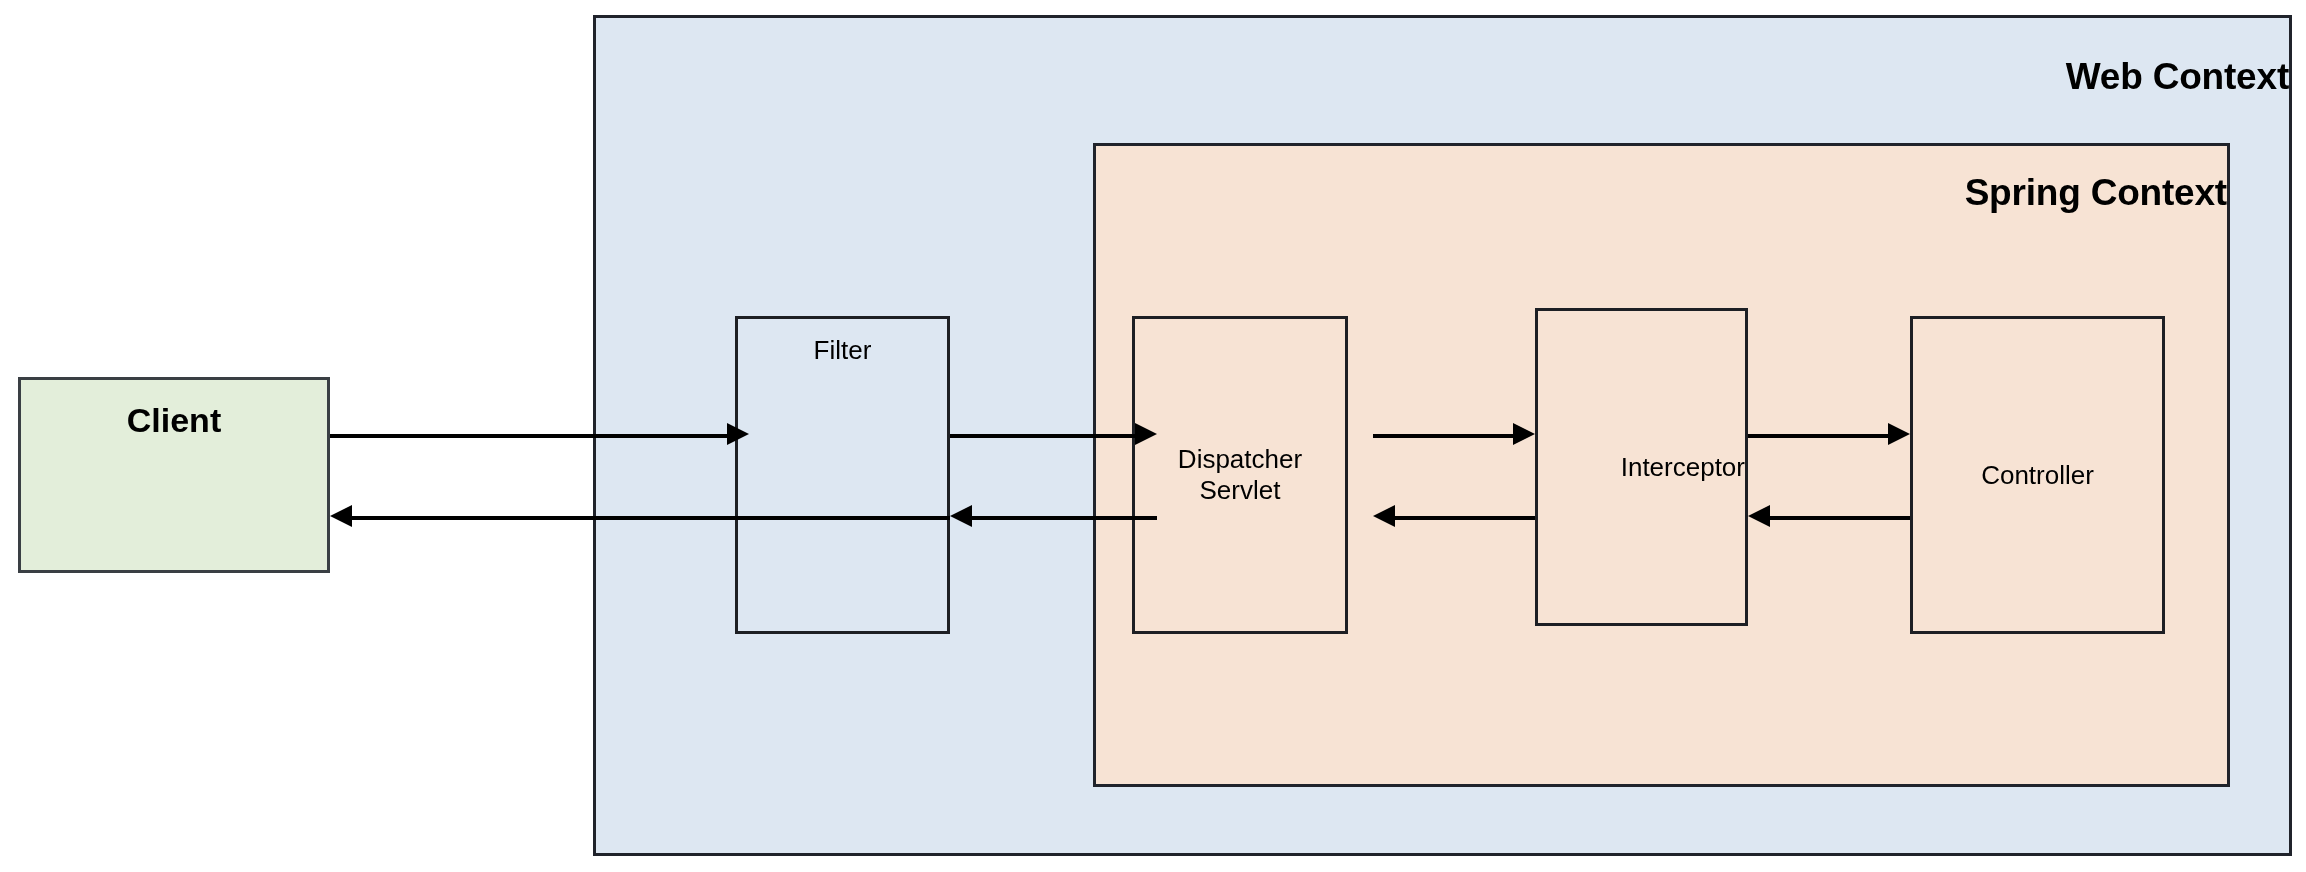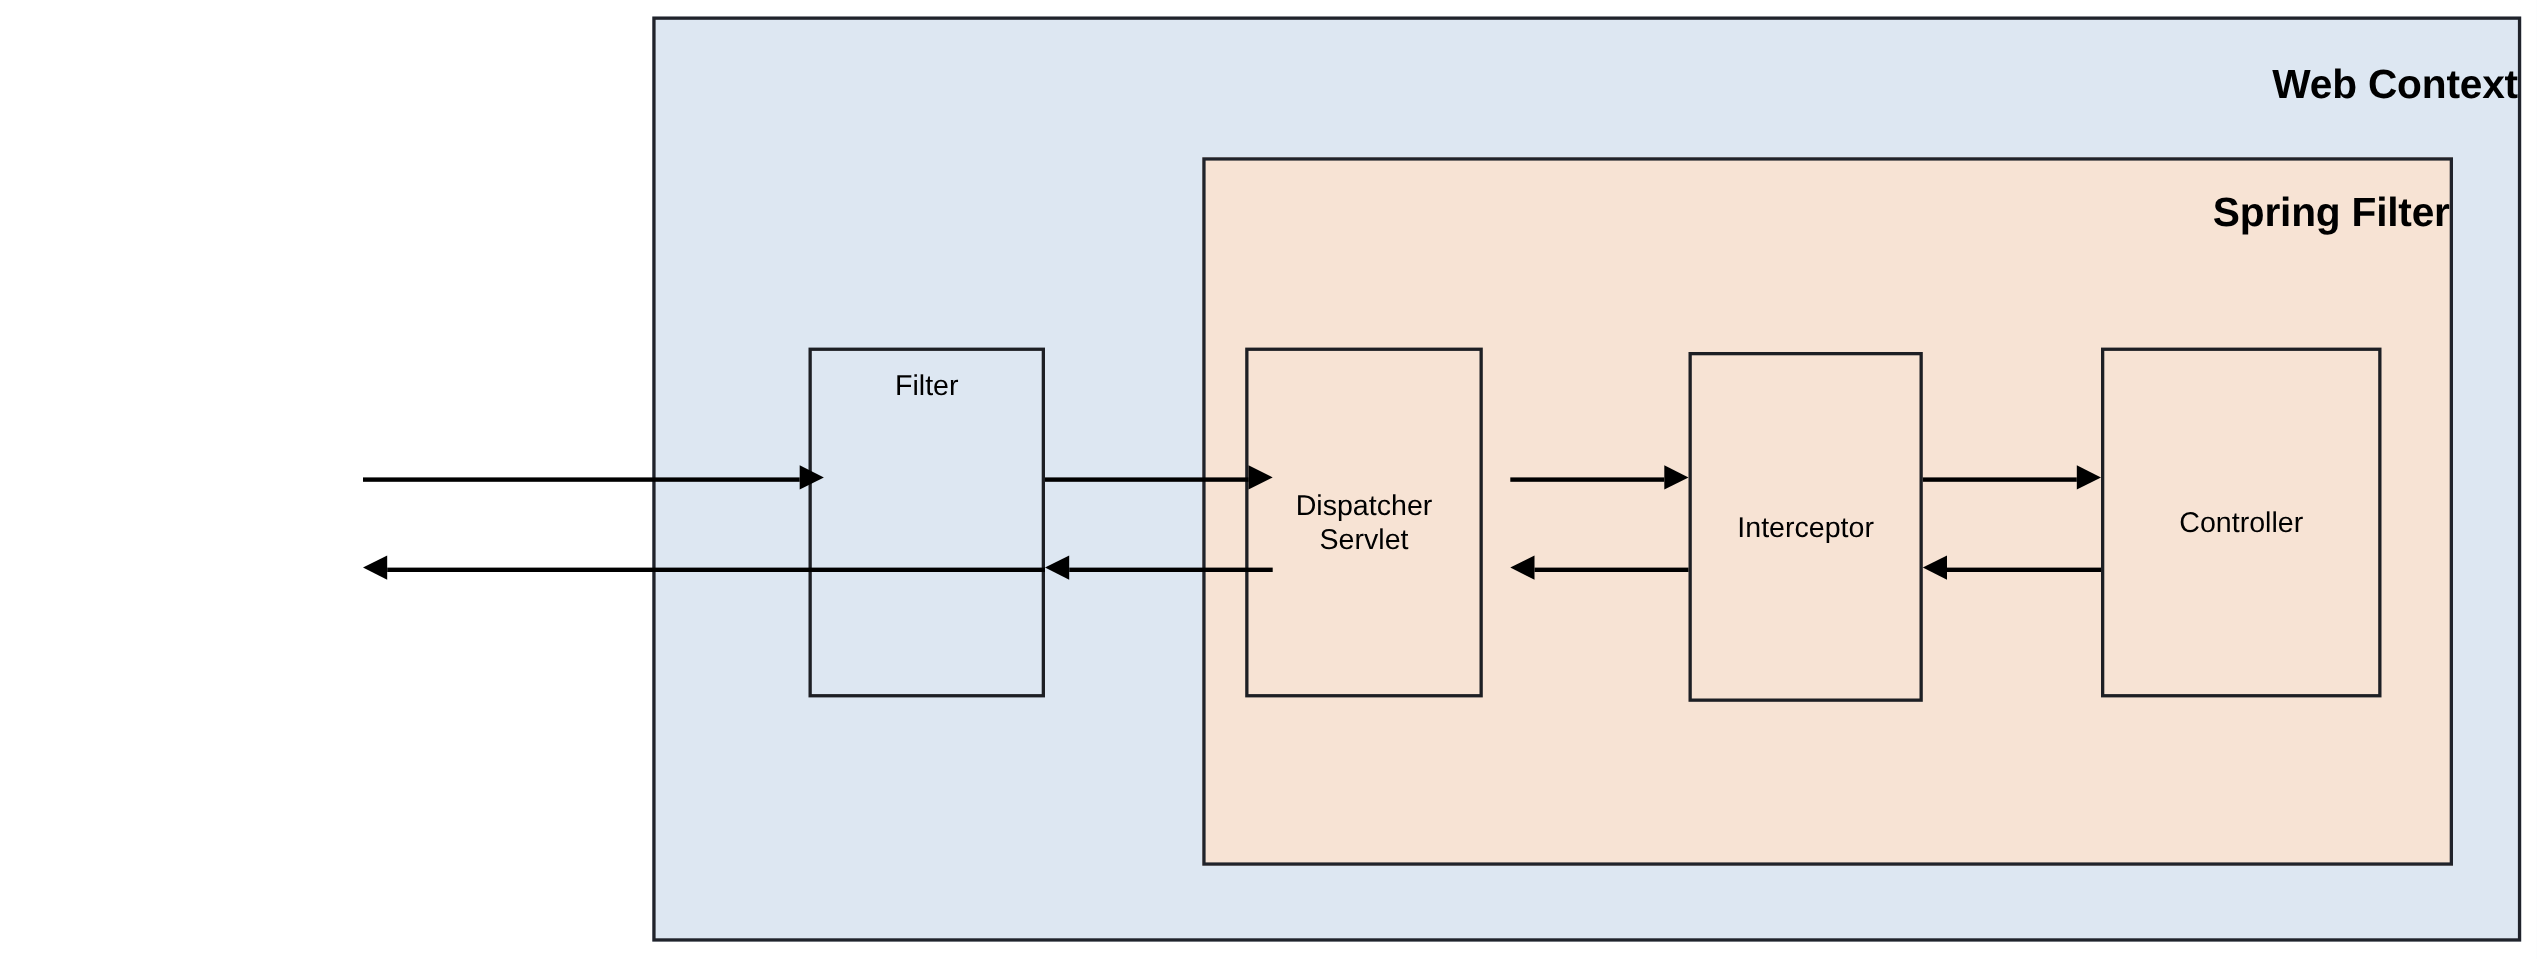--- a/index.html
+++ b/index.html
@@ -112,34 +112,37 @@
 </head>
 <body>
 
 <div id="canvas">
 
   <div class="box container-web" style="left:593px; top:15px; width:1699px; height:841px;">
     <div class="container-title" style="top:40px;">Web Context</div>
   </div>
 
   <div class="box container-spring" style="left:1093px; top:143px; width:1137px; height:644px;">
-    <div class="container-title" style="top:28px;">Spring Filter</div>
+    <div class="container-title" style="top:28px;">Spring Context</div>
   </div>
 
+  <div class="node node-client" style="left:18px; top:377px; width:312px; height:196px;">
+    <span class="node-label">Client</span>
+  </div>
 
   <div class="node node-filter" style="left:735px; top:316px; width:215px; height:318px;">
     <span class="node-label">Filter</span>
   </div>
 
   <div class="node node-spring-child" style="left:1132px; top:316px; width:216px; height:318px;">
     <span class="node-label">Dispatcher
 Servlet</span>
   </div>
 
-  <div class="node node-spring-child" style="left:1535px; top:320px; width:213px; height:318px;">
+  <div class="node node-spring-child" style="left:1535px; top:308px; width:213px; height:318px;justify-content:flex-end;">
     <span class="node-label">Interceptor</span>
   </div>
 
   <div class="node node-spring-child" style="left:1910px; top:316px; width:255px; height:318px;">
     <span class="node-label">Controller</span>
   </div>
 
   <div class="conn" style="left:330px; top:434px; width:397px;"></div>
   <div class="arrowhead right" style="left:727px; top:423px;"></div>
 

